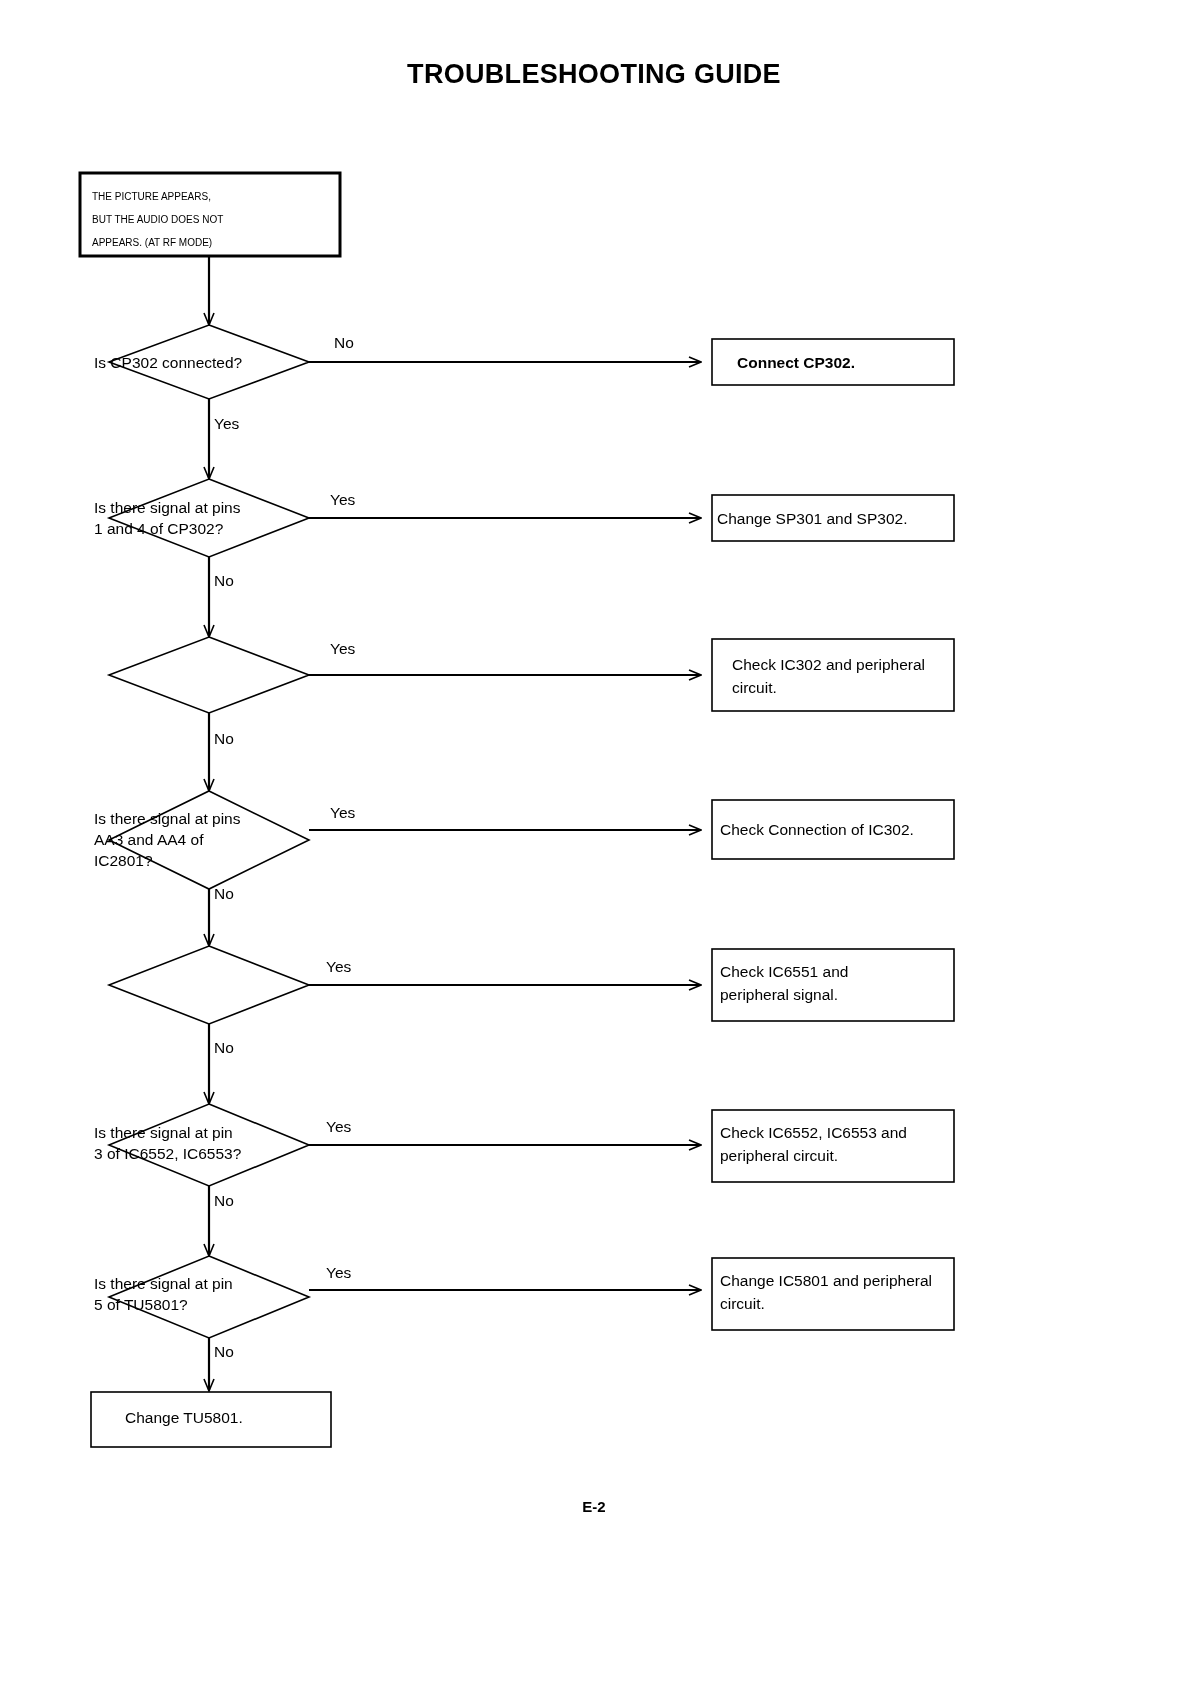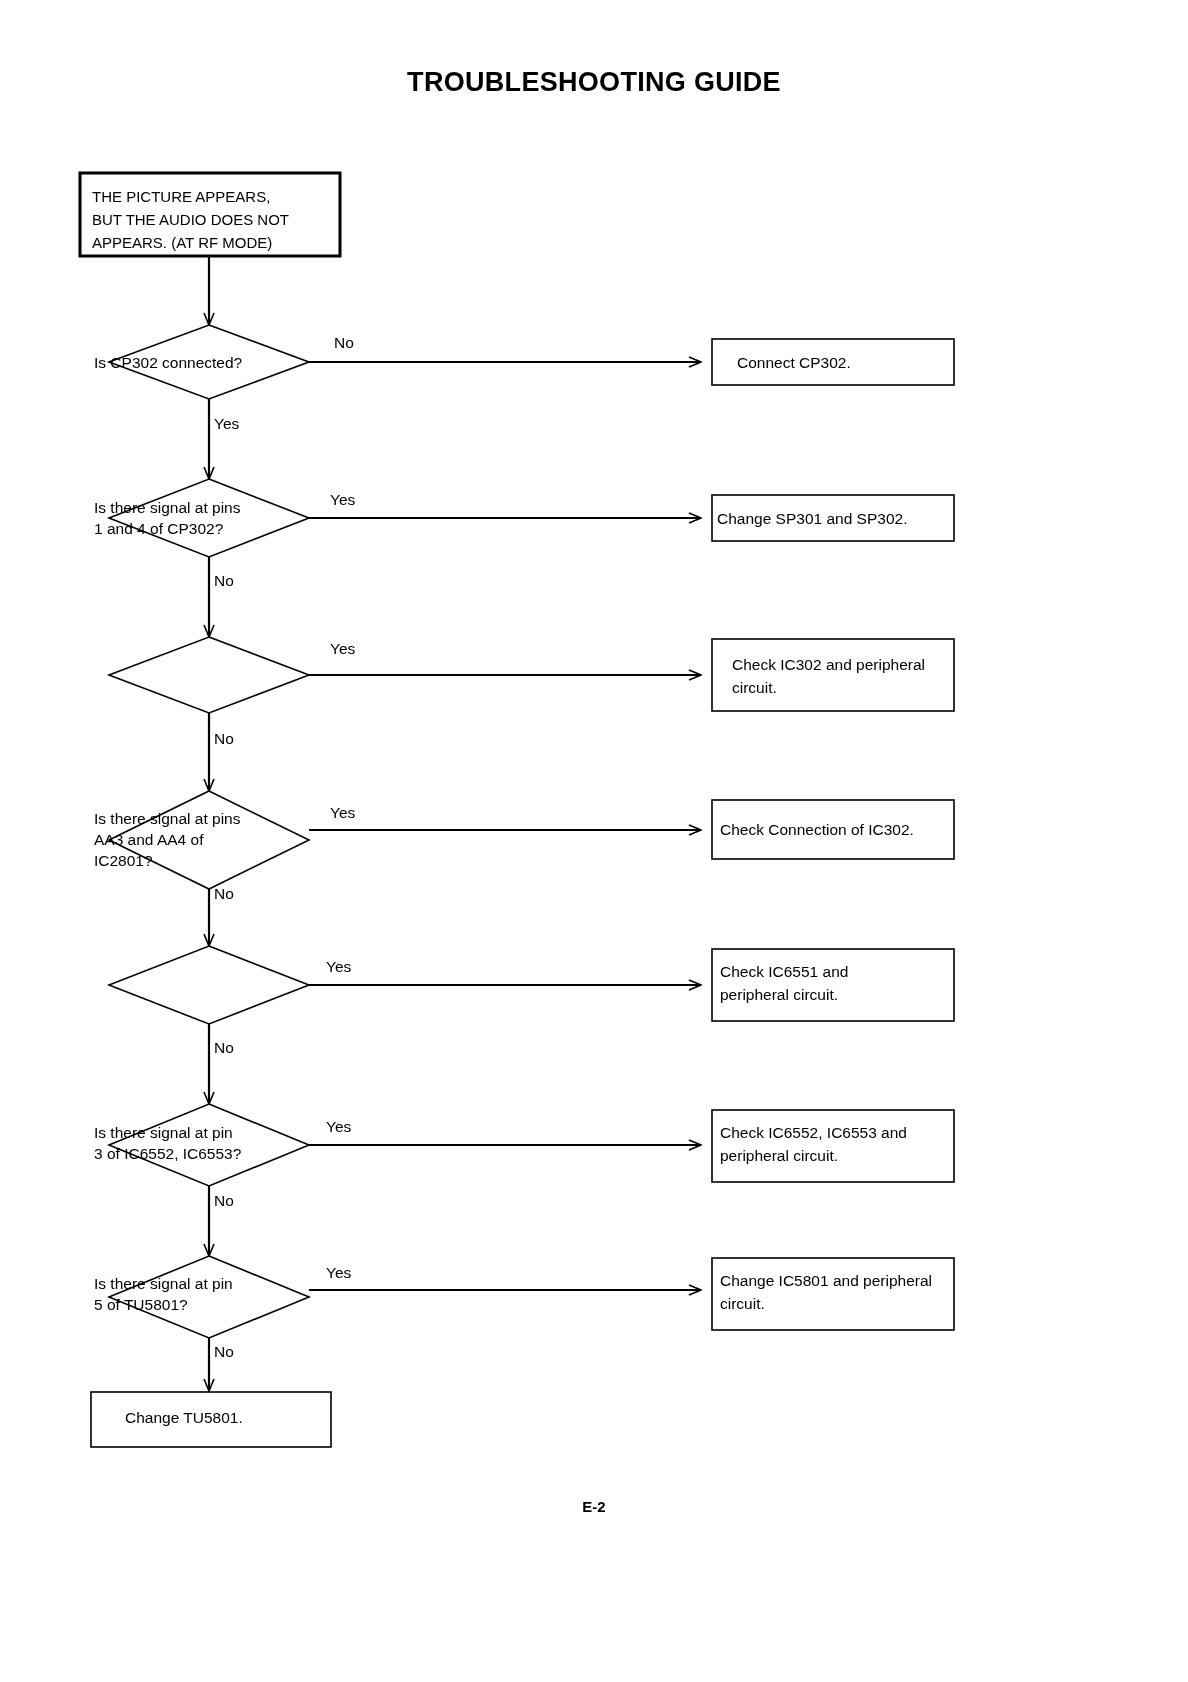--- a/index.html
+++ b/index.html
@@ -14,21 +14,21 @@
   .page {
     position: relative;
     width: 1188px;
     height: 1682px;
     background: #ffffff;
     overflow: hidden;
   }
   .title {
     position: absolute;
     left: 0;
-    top: 67px;
+    top: 59px;
     width: 1188px;
     text-align: center;
     font-size: 27px;
     font-weight: bold;
     letter-spacing: 0.3px;
   }
   .footer {
     position: absolute;
     left: 0;
     top: 1498px;
@@ -43,21 +43,21 @@
     left: 0;
     top: 0;
     width: 1188px;
     height: 1682px;
   }
   .start-text {
     position: absolute;
     left: 92px;
     top: 185px;
     width: 240px;
-    font-size: 15px;
+    font-size: 10px;
     line-height: 23px;
     white-space: pre-line;
   }
   .diamond-text {
     position: absolute;
     text-align: left;
     font-size: 15.5px;
     line-height: 21px;
     white-space: pre-line;
     width: 230px;
@@ -134,21 +134,21 @@
     <rect x="91" y="1392" width="240" height="55" fill="#fff" stroke="#000" stroke-width="1.6"></rect>
   </svg>
 
   <div class="start-text">THE PICTURE APPEARS,
 BUT THE AUDIO DOES NOT
 APPEARS. (AT RF MODE)</div>
 
   <div class="diamond-text" style="left:94px; top:352px;">Is CP302 connected?</div>
   <div class="edge-label" style="left:334px; top:334px;">No</div>
   <div class="edge-label" style="left:214px; top:415px;">Yes</div>
-  <div class="action-text" style="left:737px; top:351px;">Connect CP302.</div>
+  <div class="action-text" style="left:737px; top:351px;font-weight:bold;">Connect CP302.</div>
 
   <div class="diamond-text" style="left:94px; top:497px;">Is there signal at pins
 1 and 4 of CP302?</div>
   <div class="edge-label" style="left:330px; top:491px;">Yes</div>
   <div class="edge-label" style="left:214px; top:572px;">No</div>
   <div class="action-text" style="left:717px; top:507px;">Change SP301 and SP302.</div>
 
   <div class="edge-label" style="left:330px; top:640px;">Yes</div>
   <div class="edge-label" style="left:214px; top:730px;">No</div>
   <div class="action-text" style="left:720px; top:653px;margin-left:12px;">Check IC302 and peripheral
@@ -157,21 +157,21 @@
   <div class="diamond-text" style="left:94px; top:808px;">Is there signal at pins
 AA3 and AA4 of
 IC2801?</div>
   <div class="edge-label" style="left:330px; top:804px;">Yes</div>
   <div class="edge-label" style="left:214px; top:885px;">No</div>
   <div class="action-text" style="left:720px; top:818px;">Check Connection of  IC302.</div>
 
   <div class="edge-label" style="left:326px; top:958px;">Yes</div>
   <div class="edge-label" style="left:214px; top:1039px;">No</div>
   <div class="action-text" style="left:720px; top:960px;">Check IC6551 and
-peripheral circuit.</div>
+peripheral signal.</div>
 
   <div class="diamond-text" style="left:94px; top:1122px;">Is there signal at pin
 3 of IC6552, IC6553?</div>
   <div class="edge-label" style="left:326px; top:1118px;">Yes</div>
   <div class="edge-label" style="left:214px; top:1192px;">No</div>
   <div class="action-text" style="left:720px; top:1121px;">Check IC6552, IC6553 and
 peripheral circuit.</div>
 
   <div class="diamond-text" style="left:94px; top:1273px;">Is there signal at pin
 5 of TU5801?</div>

